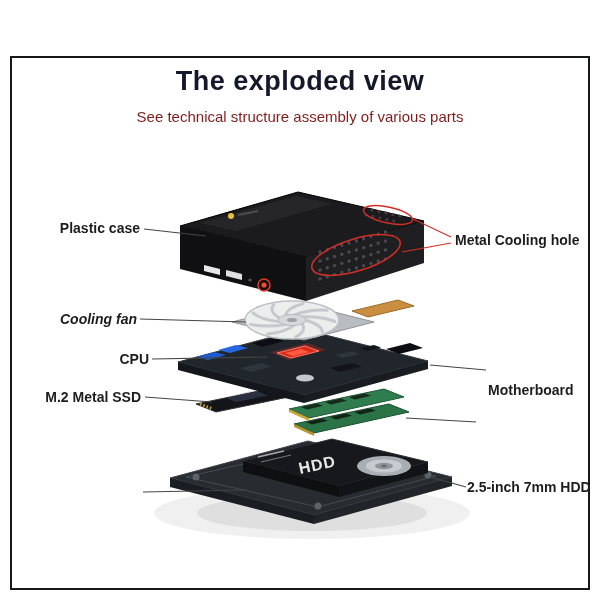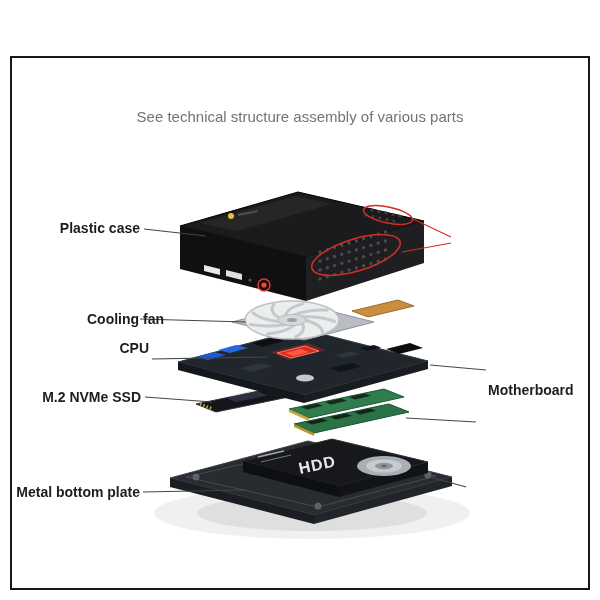--- a/index.html
+++ b/index.html
@@ -10,35 +10,36 @@
   .frame{
     position:absolute;left:10px;top:56px;right:10px;bottom:10px;
     border:2px solid #17181c;box-sizing:border-box;
   }
   .title{
     position:absolute;left:0;right:0;top:66px;margin:0;text-align:center;
     font-size:27px;font-weight:800;letter-spacing:.5px;color:#15172b;
   }
   .subtitle{
     position:absolute;left:0;right:0;top:108px;margin:0;text-align:center;
-    font-size:15px;font-weight:500;color:#737373;
+    font-size:15px;font-weight:500;color:#7f1d1d;
   }
   .art{position:absolute;left:0;top:0;}
   .part-label{
     position:absolute;font-size:14px;font-weight:600;color:#1d1d1d;
     white-space:nowrap;line-height:16px;
   }
   .part-label.bolder{font-weight:700;}
 </style>
 </head>
 <body>
 
 <div class="canvas">
   <div class="frame"></div>
 
+  <h1 class="title">The exploded view</h1>
   <p class="subtitle">See technical structure assembly of various parts</p>
 
   <svg class="art" width="600" height="600" viewBox="0 0 600 600">
 
     <g>
       <ellipse cx="312" cy="513" rx="158" ry="26" fill="#000000" opacity="0.06"></ellipse>
       <ellipse cx="312" cy="513" rx="115" ry="18" fill="#000000" opacity="0.07"></ellipse>
     </g>
 
     <g>
@@ -172,18 +173,19 @@
       <line x1="152" y1="359" x2="268" y2="357"></line>
       <line x1="145" y1="397" x2="212" y2="402"></line>
       <line x1="143" y1="492" x2="246" y2="490"></line>
       <line x1="486" y1="370" x2="430" y2="365"></line>
       <line x1="476" y1="422" x2="406" y2="418"></line>
       <line x1="466" y1="487" x2="430" y2="477"></line>
     </g>
   </svg>
 
   <div class="part-label" style="right:460px;top:220px;">Plastic case</div>
-  <div class="part-label" style="right:436px;top:311px;">Cooling fan</div>
-  <div class="part-label" style="right:451px;top:340px;margin-left:16px;">CPU</div>
+  <div class="part-label bolder" style="left:455px;top:232px;">Metal Cooling hole</div>
+  <div class="part-label" style="right:463px;top:311px;font-style:italic;">Cooling fan</div>
+  <div class="part-label" style="right:451px;top:351px;margin-left:16px;">CPU</div>
   <div class="part-label" style="left:488px;top:382px;">Motherboard</div>
-  <div class="part-label" style="right:459px;top:389px;">M.2 NVMe SSD</div>
-  <div class="part-label" style="right:460px;top:484px;">Metal bottom plate</div>
+  <div class="part-label" style="right:459px;top:389px;">M.2 Metal SSD</div>
+  <div class="part-label" style="left:467px;top:479px;">2.5-inch 7mm HDD</div>
 </div>
 
 </body></html>

